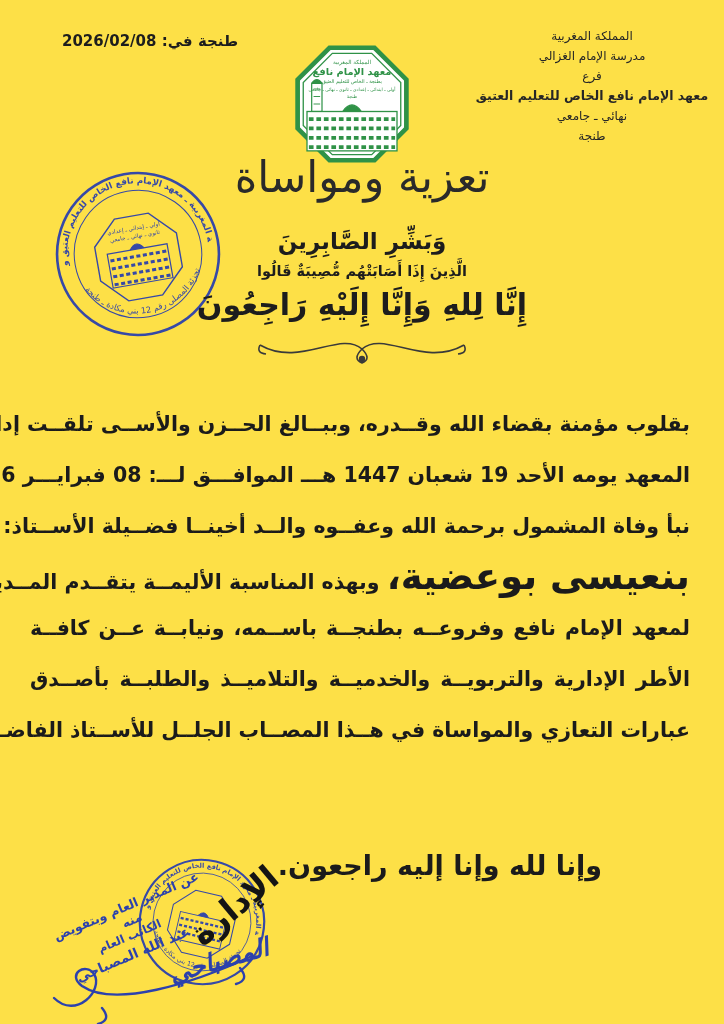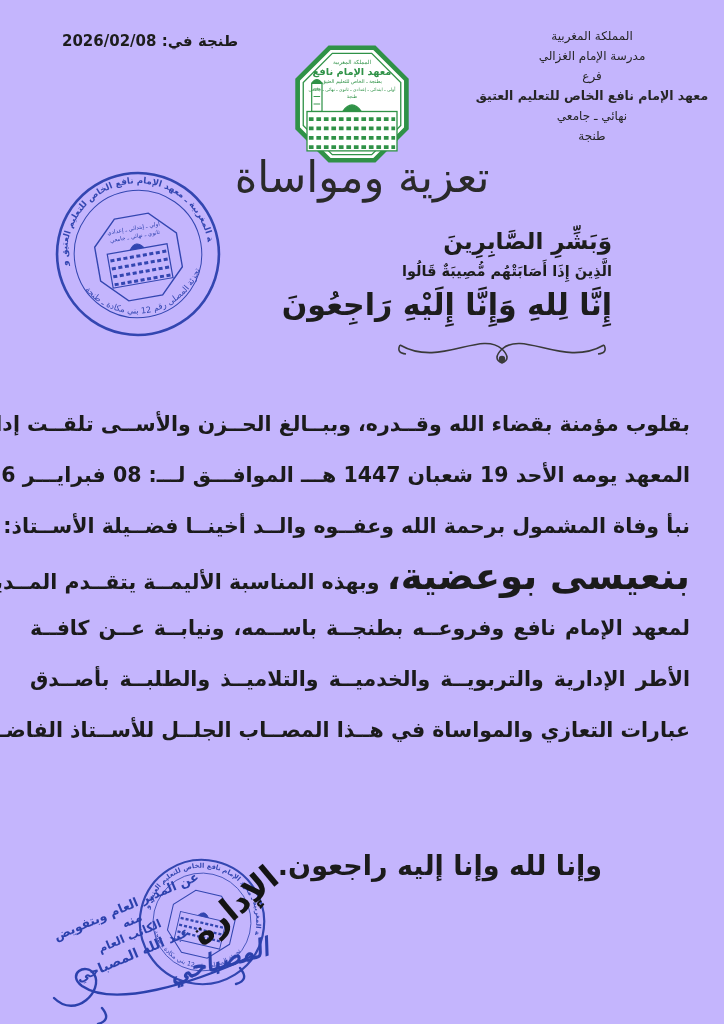--- a/index.html
+++ b/index.html
@@ -1,33 +1,33 @@
 <!DOCTYPE html>
 <html lang="ar"><head>
 <meta charset="utf-8">
 <style>
   html,body{margin:0;padding:0;background:#e8e8e8;}
   .page{
     position:relative;width:724px;height:1024px;margin:0 auto;
-    background:#c4b5fd;overflow:hidden;direction:rtl;
+    background:#fde047;overflow:hidden;direction:rtl;
     font-family:"DejaVu Sans",sans-serif;color:#1d1d1d;
   }
   
   .date-line{position:absolute;top:32px;left:62px;font-size:15px;font-weight:600;direction:rtl;}
   .letterhead{position:absolute;top:26px;right:6px;width:252px;text-align:center;line-height:20px;font-size:12px;color:#262626;}
   .letterhead .lh-line{white-space:nowrap;}
   .letterhead .lh-strong{font-size:12.5px;font-weight:600;}
   .logo-wrap{position:absolute;top:44px;left:284px;width:136px;height:120px;}
   
   .main-title{position:absolute;top:152px;left:0;width:724px;text-align:center;font-size:43px;font-weight:normal;color:#2a2a2a;}
   
   .stamp-top{position:absolute;top:168px;left:52px;width:172px;height:172px;transform:rotate(-10deg);opacity:.95;}
   .stamp-bottom{position:absolute;top:856px;left:136px;width:132px;height:132px;transform:rotate(13deg);opacity:.95;}
   
-  .verse{position:absolute;top:228px;left:112px;width:500px;}
+  .verse{position:absolute;top:228px;left:112px;width:500px;text-align:center;}
   .verse-l1{font-size:23px;font-weight:bold;margin-bottom:9px;}
   .verse-l2{font-size:14.5px;font-weight:bold;margin-bottom:8px;}
   .verse-l3{font-size:30px;font-weight:bold;}
   .flourish{margin-top:10px;}
   
   .body-text{position:absolute;top:402px;left:30px;right:34px;}
   .bline{font-size:20.5px;font-weight:bold;line-height:44px;height:51px;
          text-align:justify;text-align-last:justify;white-space:nowrap;color:#1b1b1b;}
   .bline.center-last{text-align-last:center;white-space:normal;}
   .deceased-name{font-size:37px;font-weight:bold;}

